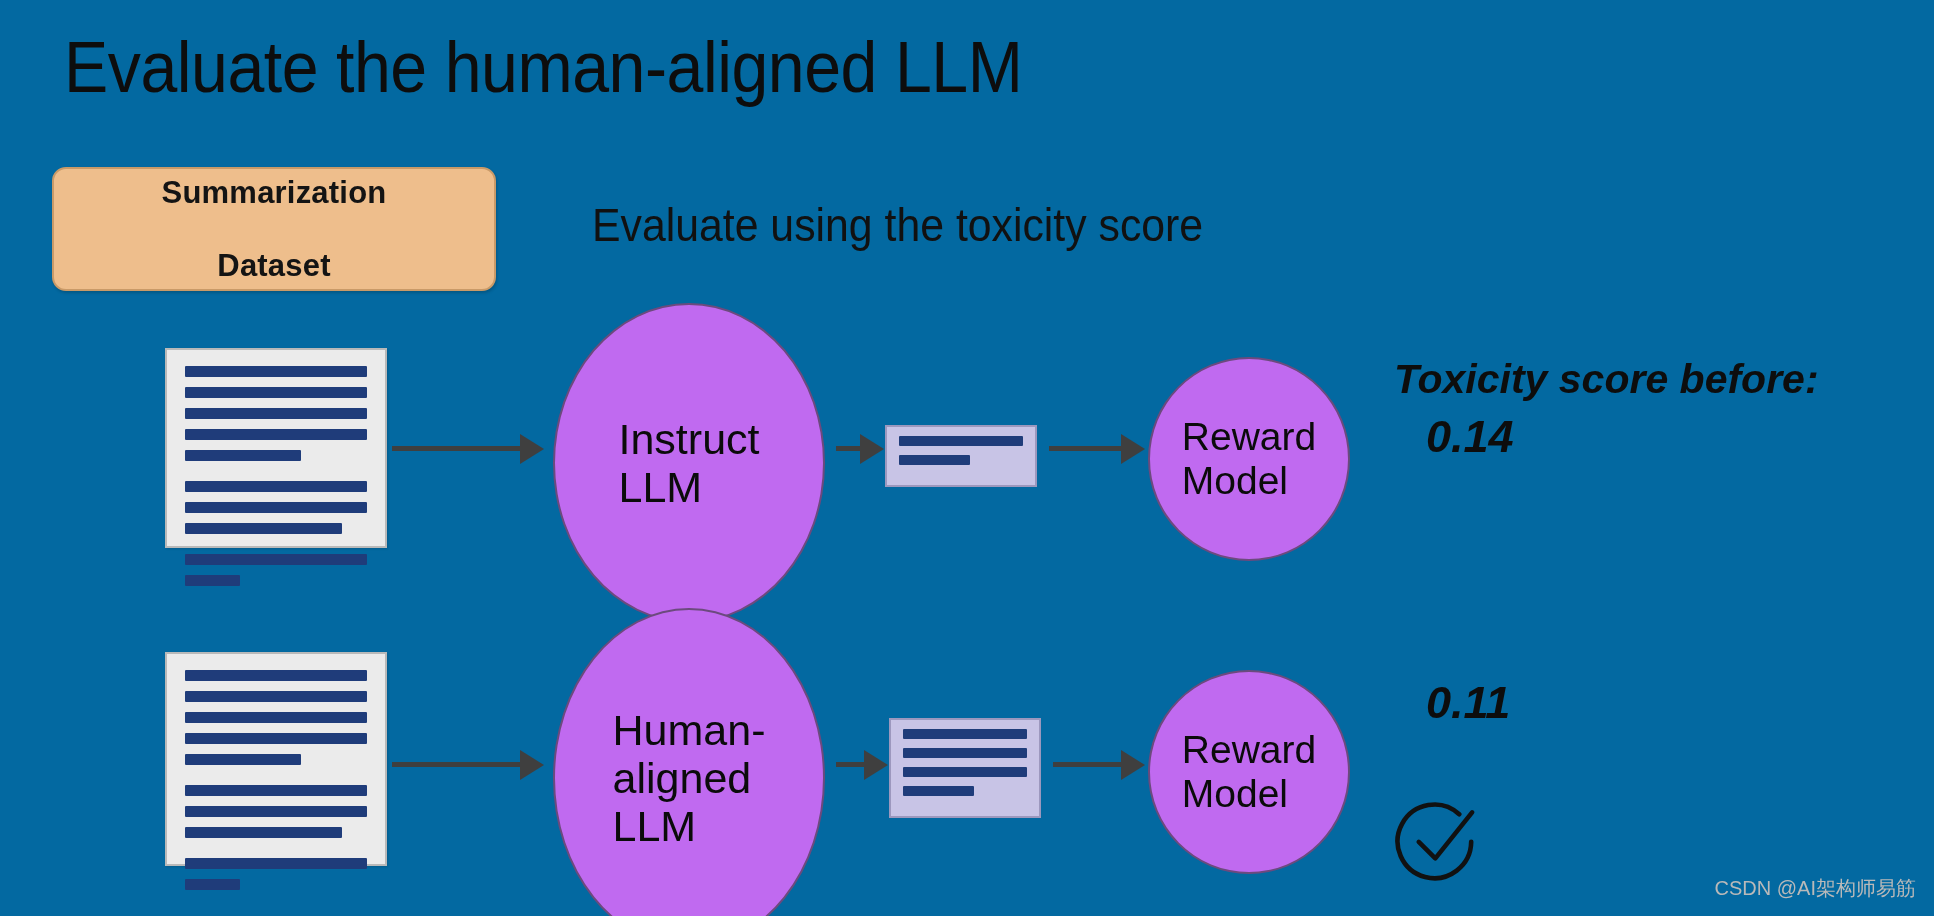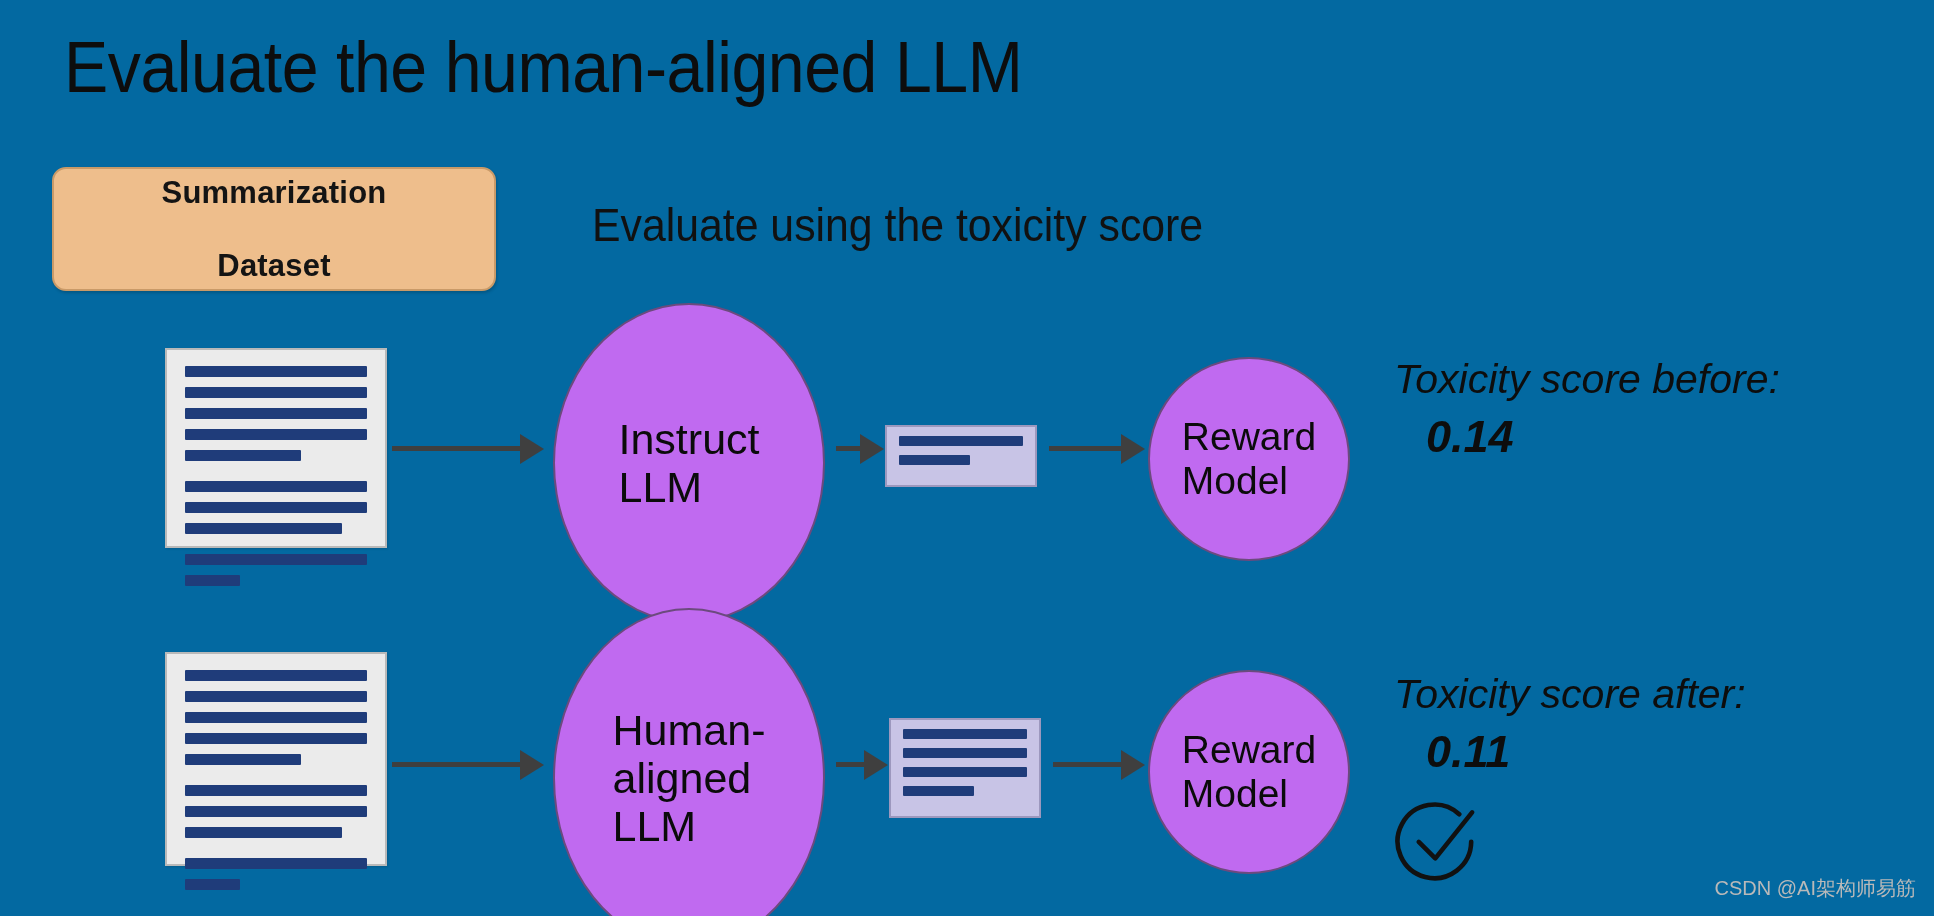--- a/index.html
+++ b/index.html
@@ -175,20 +175,21 @@
     left: 1394px;
     color: #0d0d0d;
   }
   #row-1 .score { top: 40px; }
   #row-2 .score { top: 48px; }
   .score-label {
     font-size: 41px;
     font-style: italic;
     white-space: nowrap;
     line-height: 1.2;
+    font-weight: bold;
   }
   .score-value {
     font-size: 45px;
     font-style: italic;
     font-weight: bold;
     margin-top: 8px;
     line-height: 1.1;
     margin-left: 32px;
   }
   #check-mark {
@@ -310,21 +311,20 @@
     <div class="arrow" style="left:1053px; top:140px; width:72px;"></div>
 
     <div class="node reward">
       <div>
         <span class="node-label">Reward</span>
         <span class="node-label">Model</span>
       </div>
     </div>
 
     <div class="score">
-      <div class="score-label">Toxicity score after:</div>
       <div class="score-value">0.11</div>
     </div>
 
     <svg id="check-mark" viewBox="0 0 100 100">
       <path d="M72 22 A 40 40 0 1 0 85 52" fill="none" stroke="#111111" stroke-width="5" stroke-linecap="round"></path>
       <path d="M28 52 L 46 70 L 86 20" fill="none" stroke="#111111" stroke-width="5" stroke-linecap="round" stroke-linejoin="round"></path>
     </svg>
   </div>
 
   <div id="watermark">CSDN @AI架构师易筋</div>

